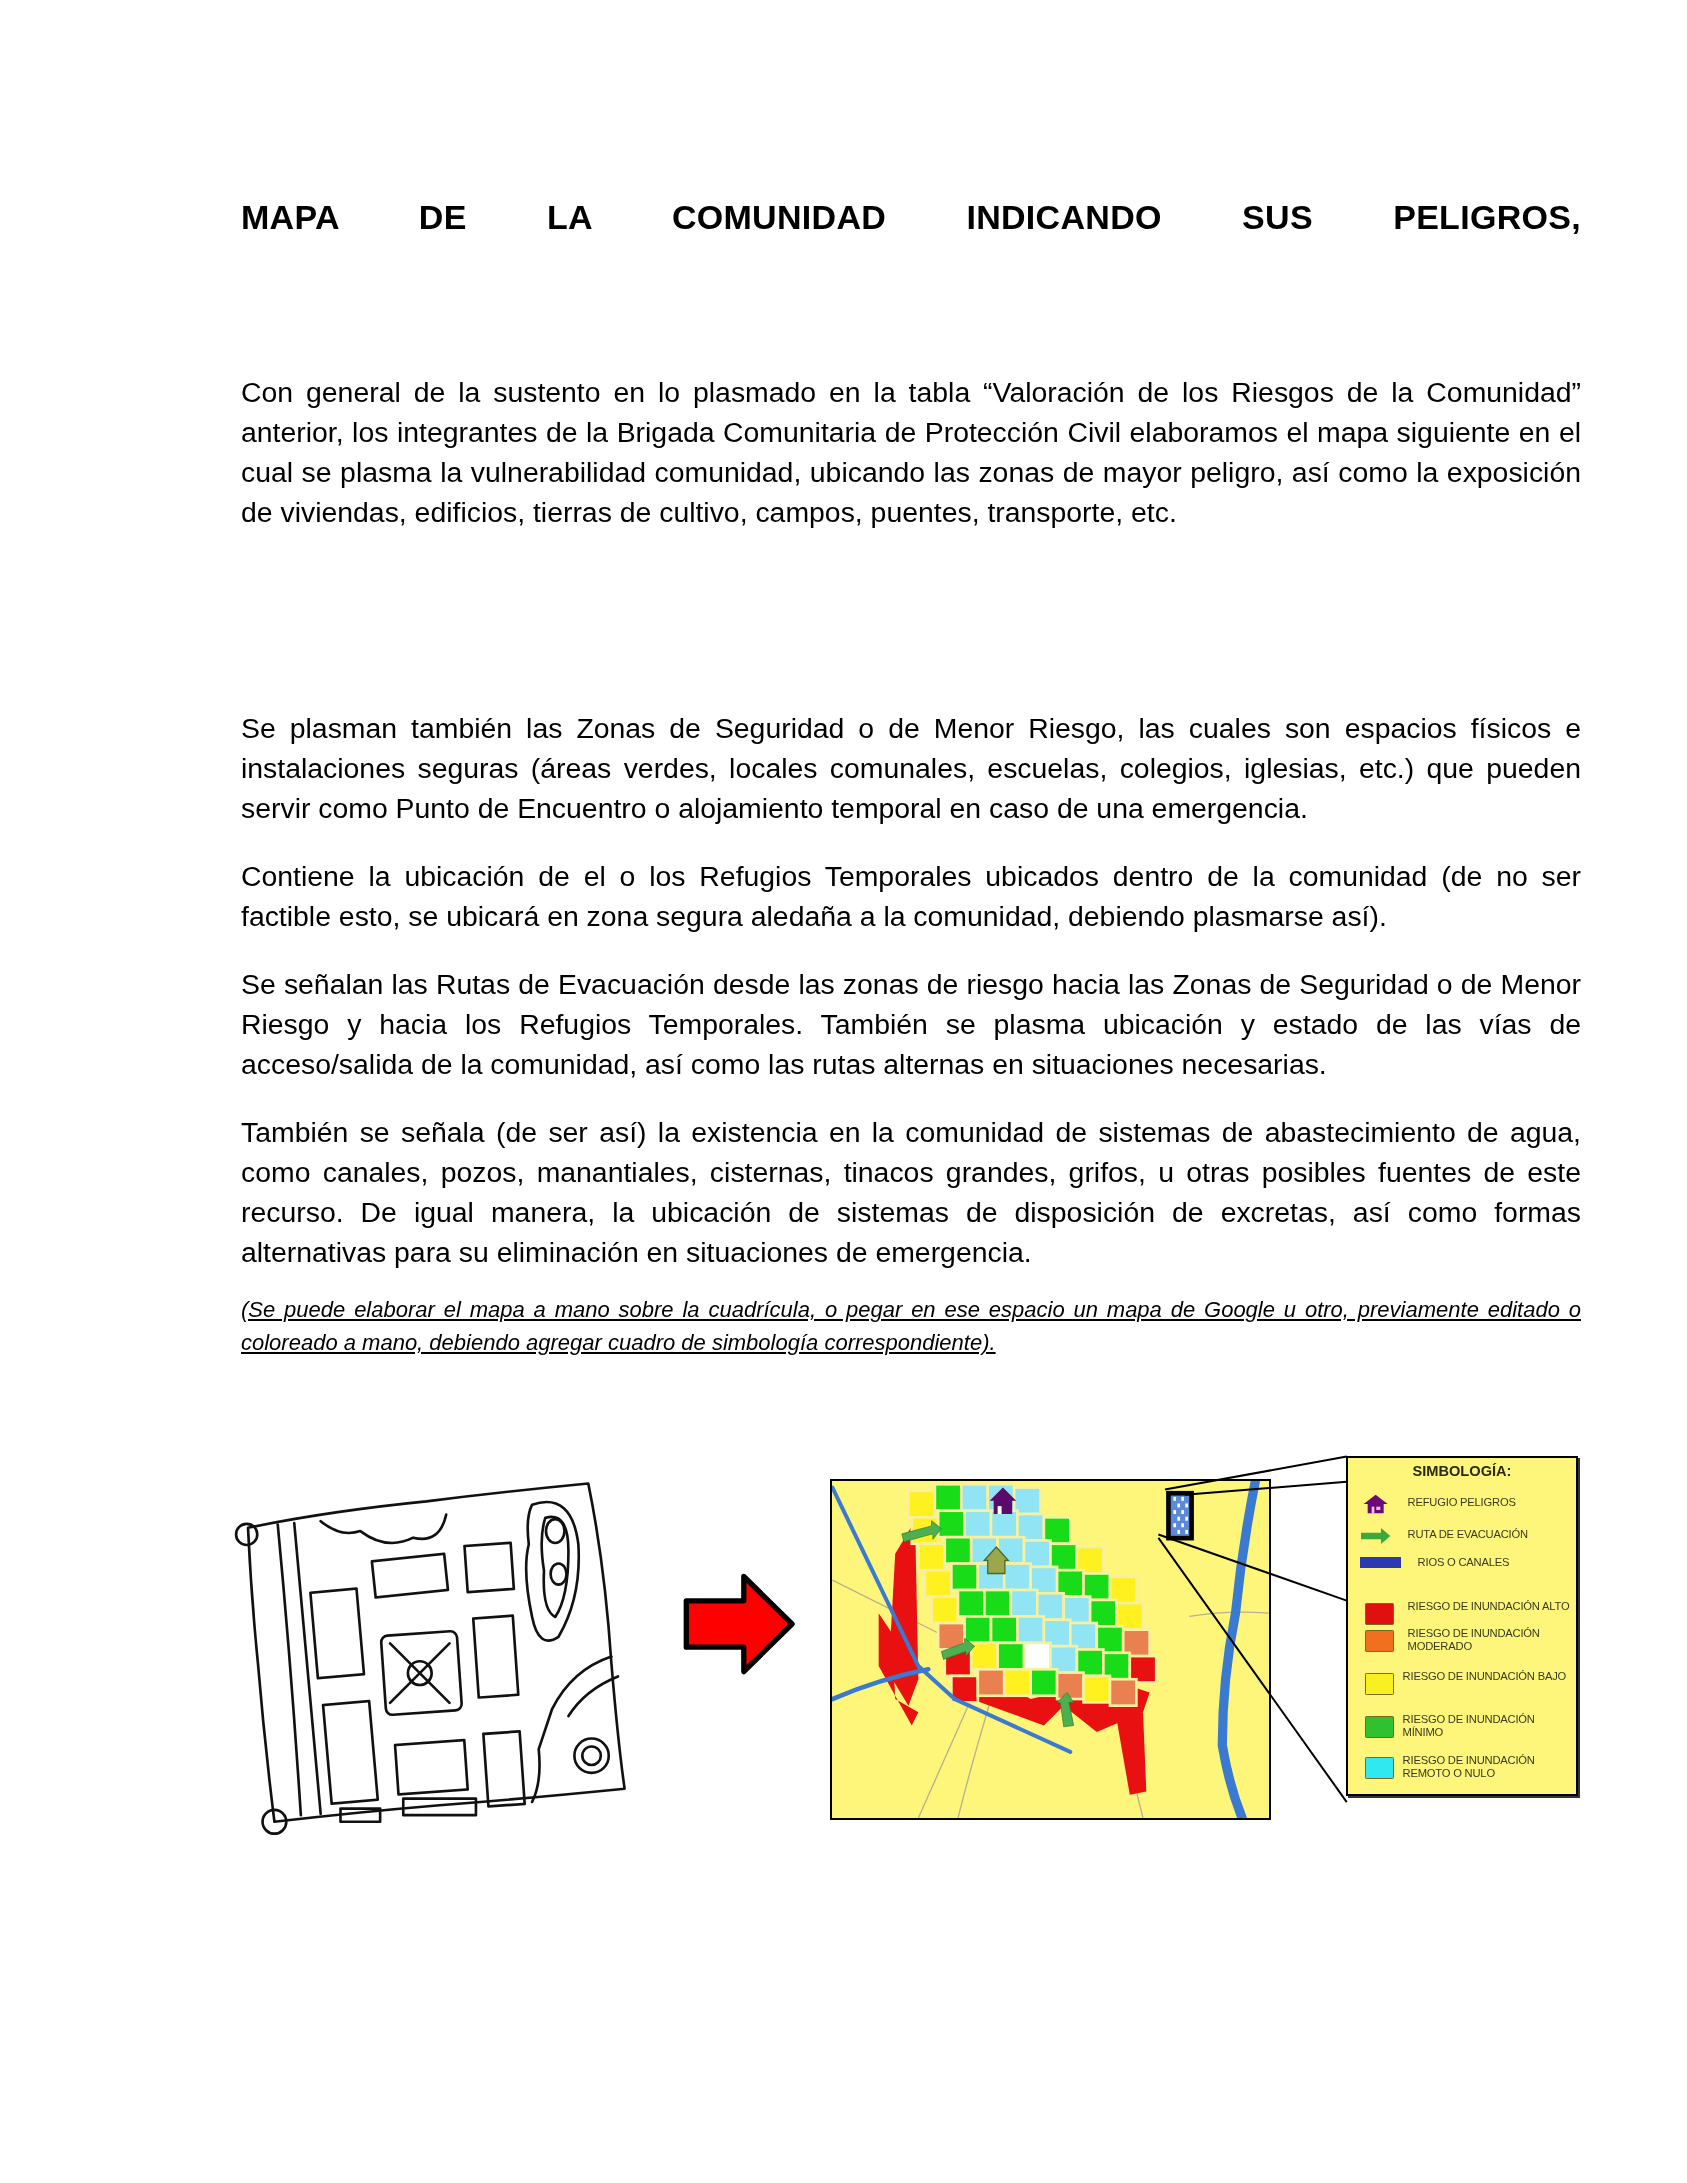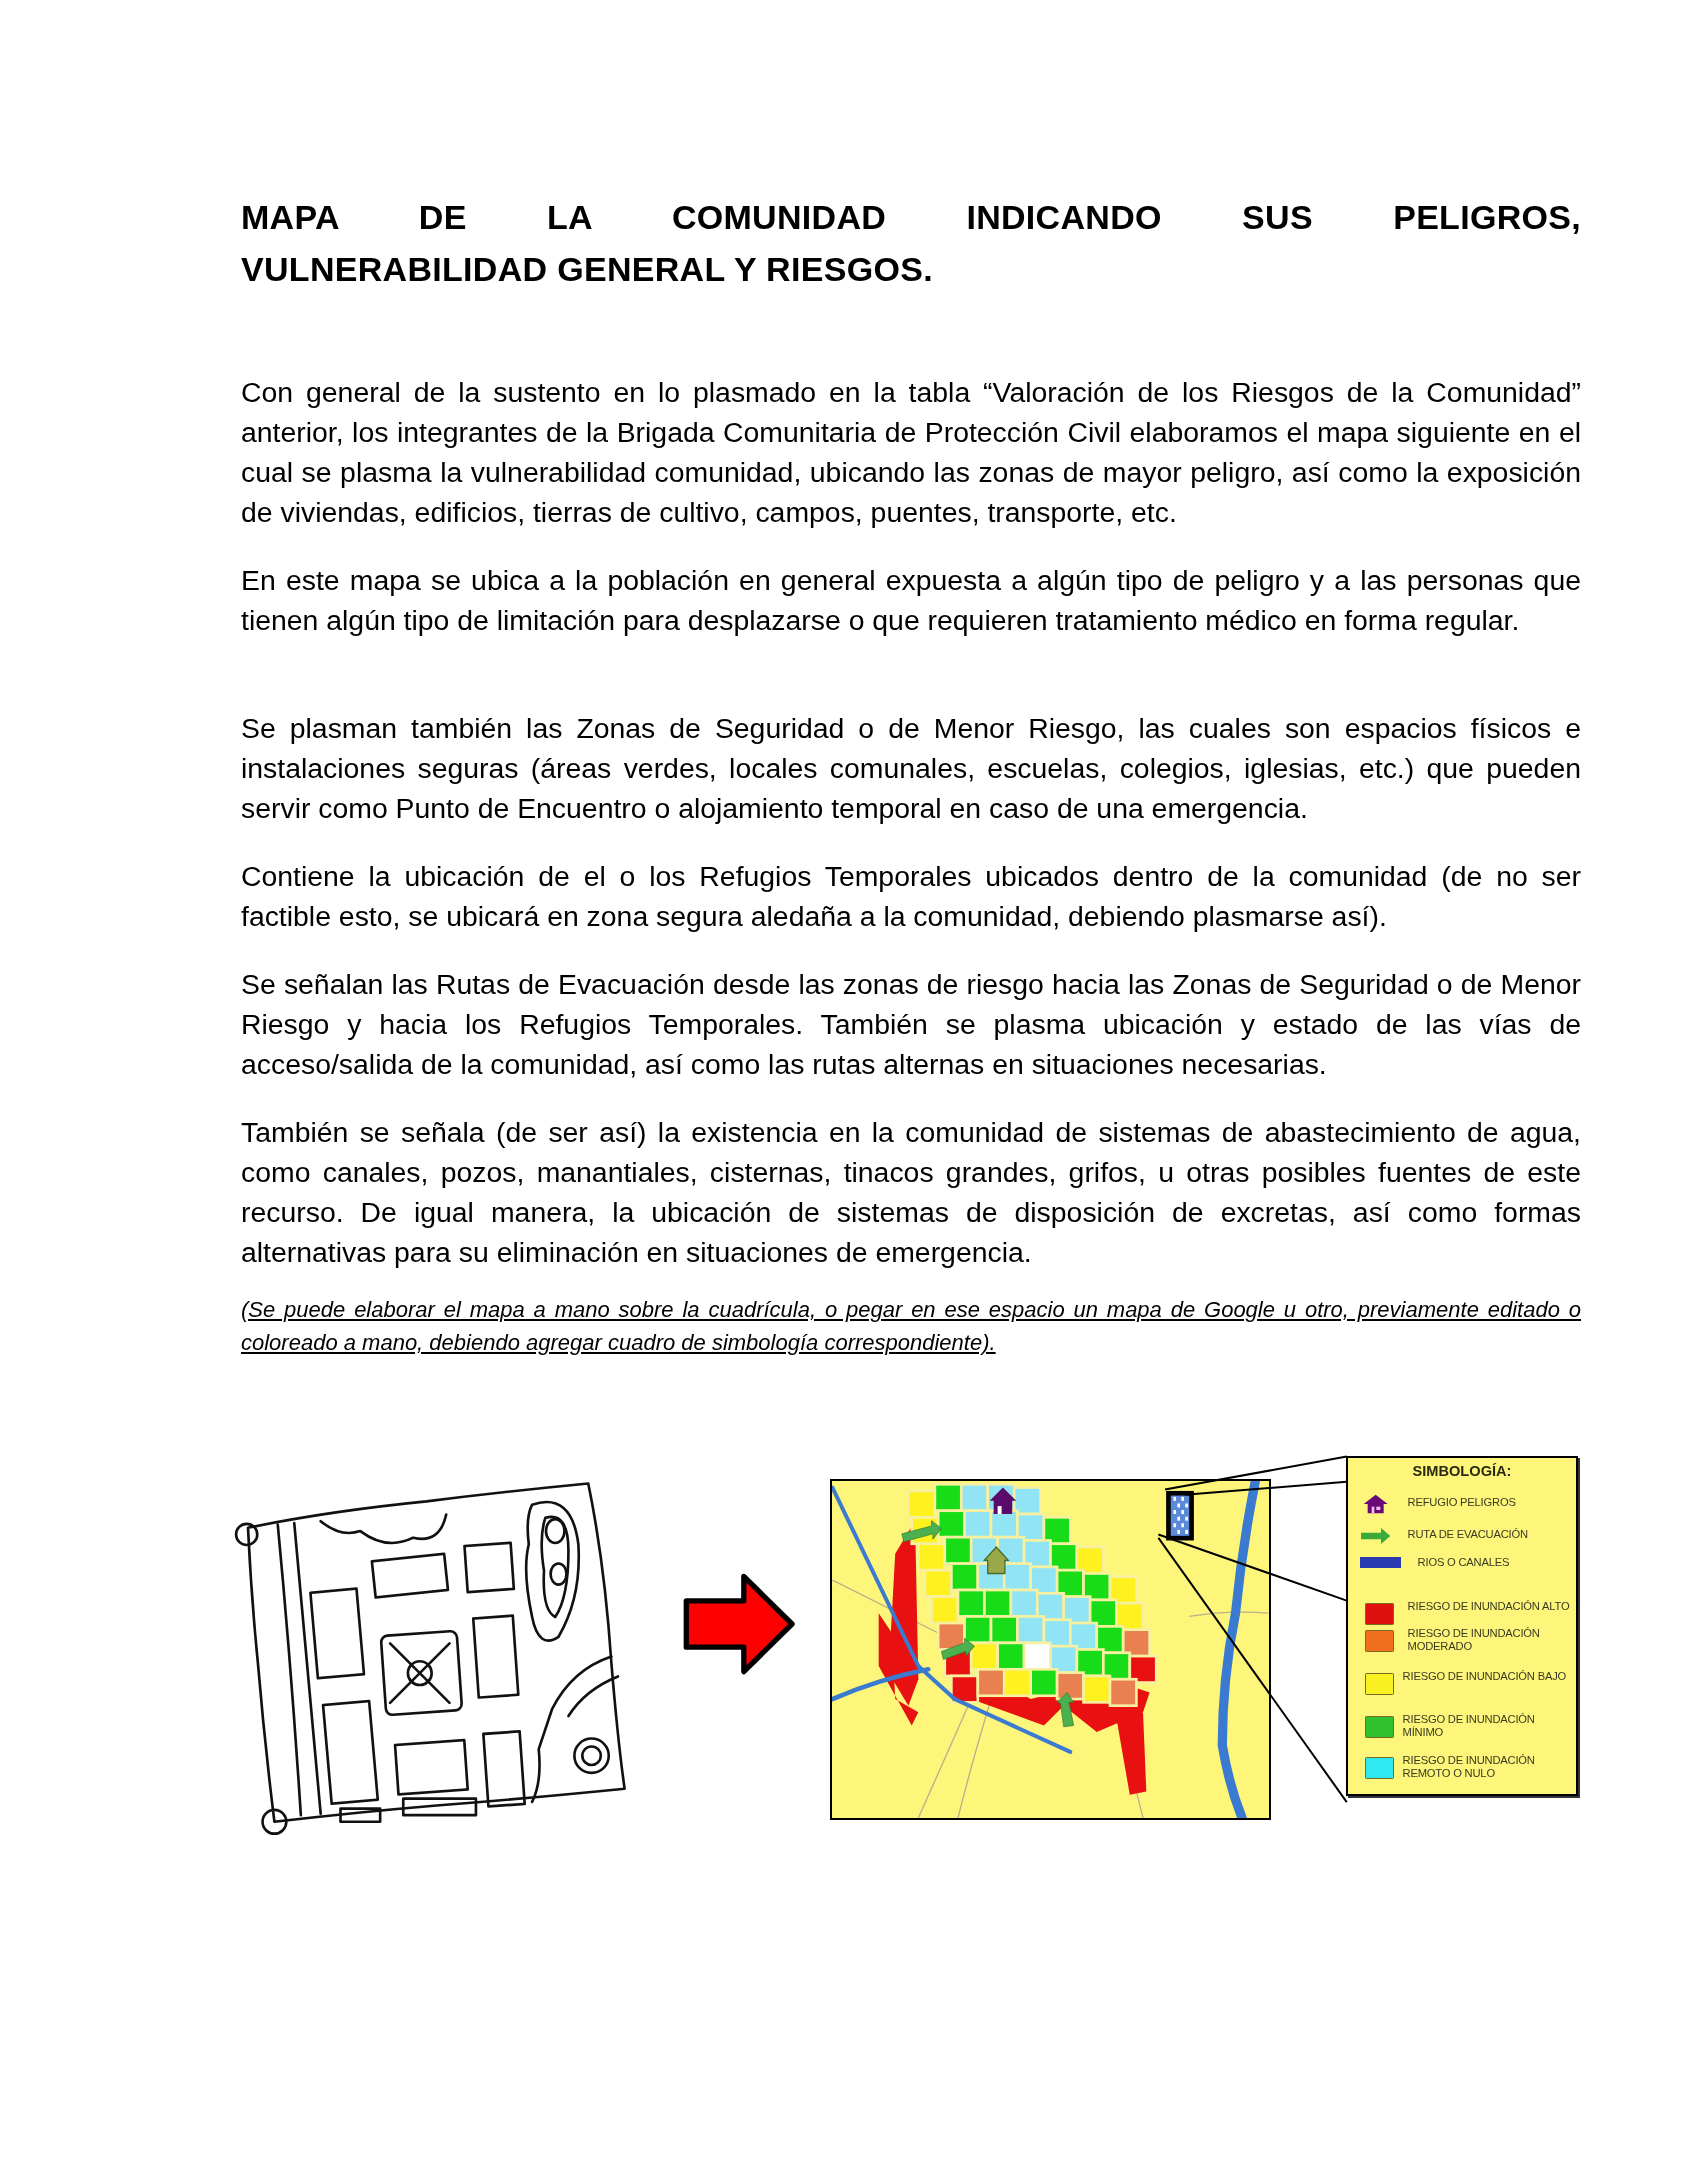--- a/index.html
+++ b/index.html
@@ -29,25 +29,23 @@
   .legend-item .swatch { position: absolute; left: 10.6px; top: 2.6px; width: 26.5px; height: 20px; border: 1.3px solid #7a6a20; border-radius: 1.3px; }
   .legend-item .lbl { position: absolute; left: 53px; top: 0; width: 165px; font-size: 11.2px; line-height: 13.2px; color: #3a3a20; letter-spacing: -0.2px; }
 </style>
 </head>
 <body>
 
 <div class="page">
 
   <div class="title">
     <span class="l1">MAPA DE LA COMUNIDAD INDICANDO SUS PELIGROS,</span>
-    <span class="l2">VULNERABILIDAD GENERAL Y RIESGOS.</span>
   </div>
 
   <p class="body-text p1" style="margin:0">Con general de la sustento en lo plasmado en la tabla “Valoración de los Riesgos de la Comunidad” anterior, los integrantes de la Brigada Comunitaria de Protección Civil elaboramos el  mapa siguiente en el cual se plasma la vulnerabilidad comunidad, ubicando las zonas de mayor peligro, así como la exposición de viviendas, edificios, tierras de cultivo, campos, puentes, transporte, etc.</p>
-  <p class="body-text p2" style="margin:0">En este mapa se ubica a la población en general expuesta a algún tipo de peligro y a las personas que tienen algún tipo de limitación para desplazarse o que requieren tratamiento médico en forma regular.</p>
   <p class="body-text p3" style="margin:0">Se plasman también las Zonas de Seguridad o de Menor Riesgo, las cuales son espacios físicos e instalaciones seguras (áreas verdes, locales comunales, escuelas, colegios, iglesias, etc.) que pueden servir como Punto de Encuentro o alojamiento temporal en caso de una emergencia.</p>
   <p class="body-text p4" style="margin:0">Contiene la ubicación de el o los Refugios Temporales ubicados dentro de la comunidad (de no ser factible esto, se ubicará en zona segura aledaña a la comunidad, debiendo plasmarse así).</p>
   <p class="body-text p5" style="margin:0">Se señalan las Rutas de Evacuación desde las zonas de riesgo hacia las Zonas de Seguridad o de Menor Riesgo y hacia los Refugios Temporales. También se plasma ubicación y estado de las vías de acceso/salida de la comunidad, así como las rutas alternas en situaciones necesarias.</p>
   <p class="body-text p6" style="margin:0">También se señala (de ser así) la existencia en la comunidad de sistemas de abastecimiento de agua, como canales, pozos, manantiales, cisternas, tinacos grandes, grifos, u otras  posibles fuentes de este recurso. De igual manera, la ubicación de sistemas de disposición de excretas, así como formas alternativas para su eliminación en situaciones de emergencia.</p>
 
   <p class="note" style="margin:0">(Se puede elaborar el mapa a mano sobre la cuadrícula, o pegar en ese espacio un mapa de Google u otro, previamente editado o coloreado a mano, debiendo agregar cuadro de simbología correspondiente).</p>
 
   <svg class="sketch" viewBox="0 0 620 560">
     <g fill="none" stroke="#111" stroke-width="4" stroke-linejoin="round" stroke-linecap="round">
 

